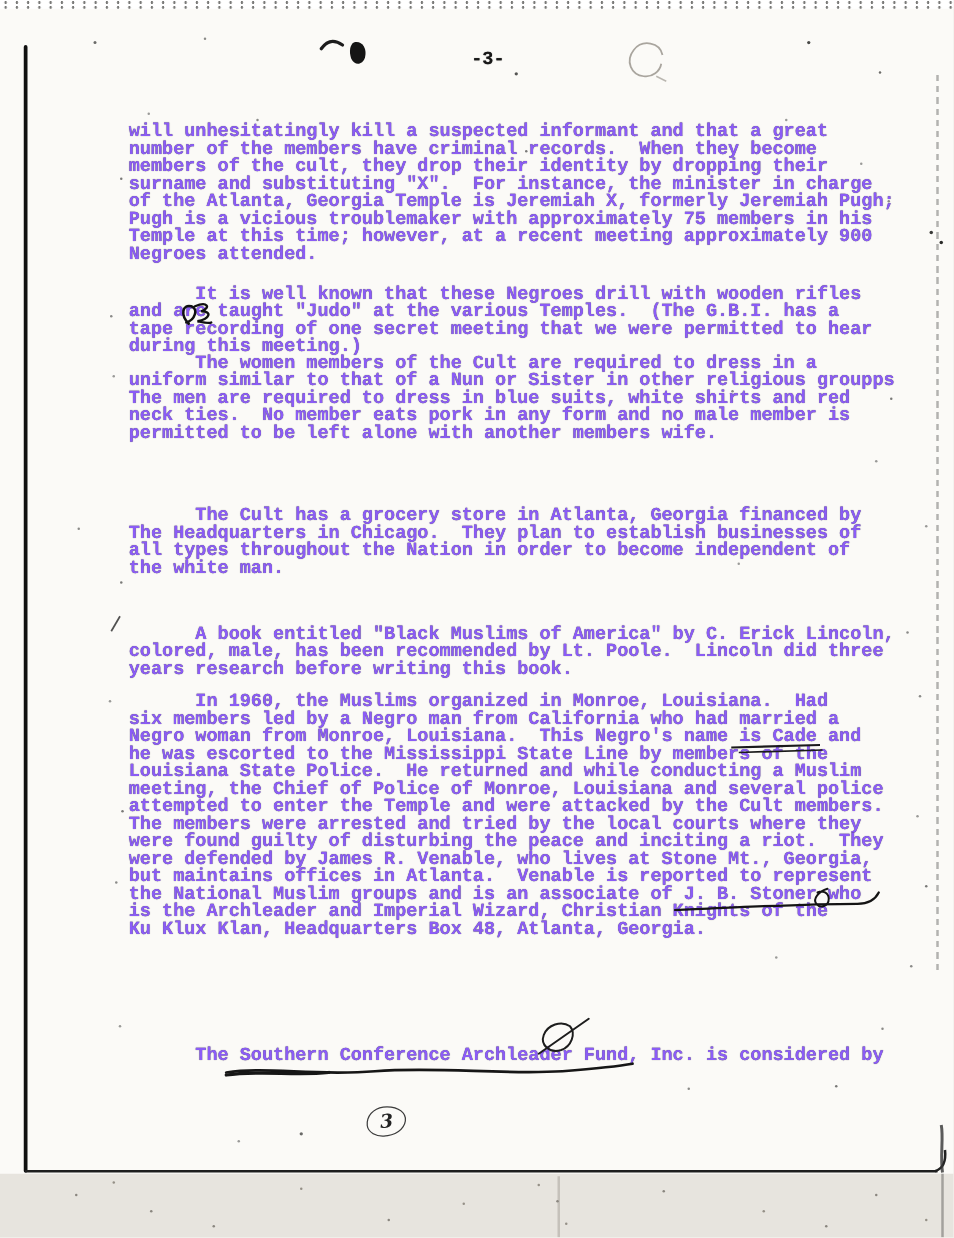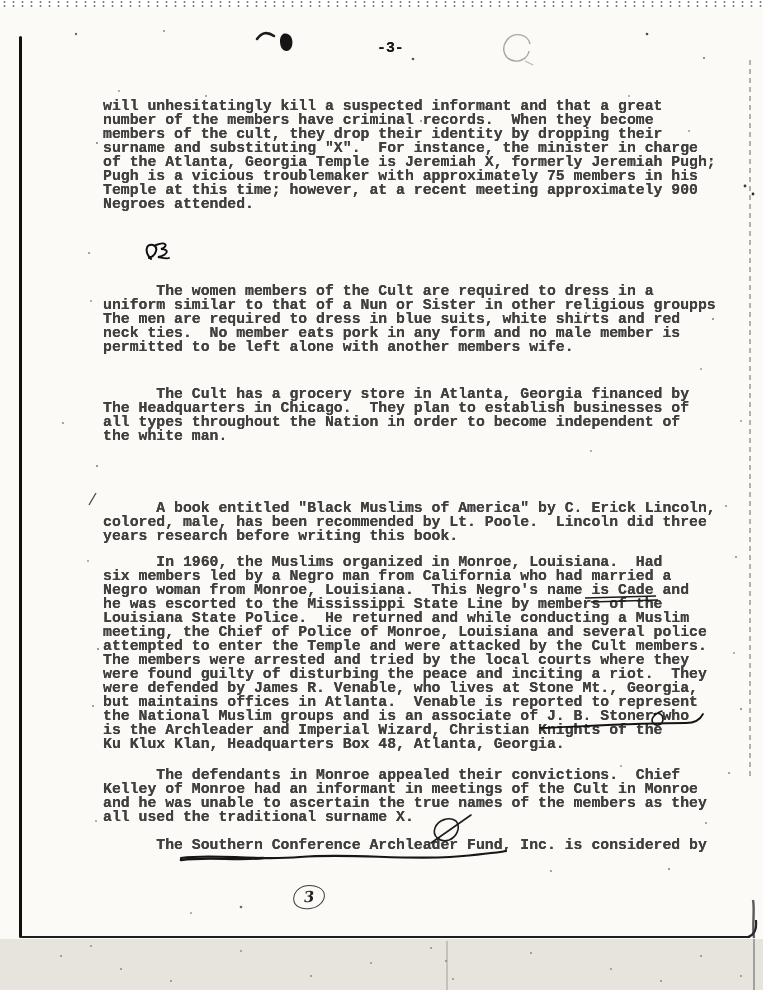--- a/index.html
+++ b/index.html
@@ -24,21 +24,21 @@
   .bottom-band{
     position:absolute;left:0;top:939px;width:763px;height:51px;
     background:#e7e4de;
   }
   .band-streak{position:absolute;left:446px;top:941px;width:2px;height:49px;background:rgba(110,105,95,.28);}
   .band-edge{position:absolute;left:753px;top:939px;width:2px;height:51px;background:rgba(80,80,78,.45);}
   
   .para{
     position:absolute;left:103px;margin:0;white-space:pre;
     font:bold 14.8px/14px "Liberation Mono","DejaVu Sans Mono",monospace;
-    color:#404040;letter-spacing:0;
+    color:#8b5cf6;letter-spacing:0;
     text-shadow:0 0 .6px rgba(25,25,25,.85);
   }
   .page-number{
     position:absolute;left:377px;top:41px;
     font:bold 14.8px/14px "Liberation Mono","DejaVu Sans Mono",monospace;
     color:#181818;text-shadow:0 0 .6px rgba(25,25,25,.85);
   }
   
   .circled-num{
     position:absolute;left:293px;top:885px;width:30px;height:22px;
@@ -90,50 +90,50 @@
   <div class="page-number">-3-</div>
 
   <pre class="para" style="top:99px">will unhesitatingly kill a suspected informant and that a great
 number of the members have criminal records.  When they become
 members of the cult, they drop their identity by dropping their
 surname and substituting "X".  For instance, the minister in charge
 of the Atlanta, Georgia Temple is Jeremiah X, formerly Jeremiah Pugh;
 Pugh is a vicious troublemaker with approximately 75 members in his
 Temple at this time; however, at a recent meeting approximately 900
 Negroes attended.</pre>
+  <pre class="para" style="top:229px">      It is well known that these Negroes drill with wooden rifles
+and are taught "Judo" at the various Temples.  (The G.B.I. has a
+tape recording of one secret meeting that we were permitted to hear
+during this meeting.)</pre>
   <pre class="para" style="top:284px">      The women members of the Cult are required to dress in a
 uniform similar to that of a Nun or Sister in other religious groupps
 The men are required to dress in blue suits, white shirts and red
 neck ties.  No member eats pork in any form and no male member is
 permitted to be left alone with another members wife.</pre>
-  <pre class="para" style="top:387px">      The Cult has a grocery store in Atlanta, Georgia financed by
+  <pre class="para" style="top:406px">      The Cult has a grocery store in Atlanta, Georgia financed by
 The Headquarters in Chicago.  They plan to establish businesses of
 all types throughout the Nation in order to become independent of
 the white man.</pre>
   <pre class="para" style="top:501px">      A book entitled "Black Muslims of America" by C. Erick Lincoln,
 colored, male, has been recommended by Lt. Poole.  Lincoln did three
 years research before writing this book.</pre>
   <pre class="para" style="top:555px">      In 1960, the Muslims organized in Monroe, Louisiana.  Had
 six members led by a Negro man from California who had married a
 Negro woman from Monroe, Louisiana.  This Negro's name is Cade and
 he was escorted to the Mississippi State Line by members of the
 Louisiana State Police.  He returned and while conducting a Muslim
 meeting, the Chief of Police of Monroe, Louisiana and several police
 attempted to enter the Temple and were attacked by the Cult members.
 The members were arrested and tried by the local courts where they
 were found guilty of disturbing the peace and inciting a riot.  They
 were defended by James R. Venable, who lives at Stone Mt., Georgia,
 but maintains offices in Atlanta.  Venable is reported to represent
 the National Muslim groups and is an associate of J. B. Stoner who
 is the Archleader and Imperial Wizard, Christian Knights of the
 Ku Klux Klan, Headquarters Box 48, Atlanta, Georgia.</pre>
-  <pre class="para" style="top:768px">      The defendants in Monroe appealed their convictions.  Chief
-Kelley of Monroe had an informant in meetings of the Cult in Monroe
-and he was unable to ascertain the true names of the members as they
-all used the traditional surname X.</pre>
   <pre class="para" style="top:838px">      The Southern Conference Archleader Fund, Inc. is considered by</pre>
 
   <div class="circled-num">
     <span>3</span>
   </div>
 
   <svg class="ink" width="763" height="990" viewBox="0 0 763 990">
 
     <path d="M257,39 Q264,29 274,36" fill="none" stroke="#1c1c1c" stroke-width="2.6" stroke-linecap="round"></path>
 

